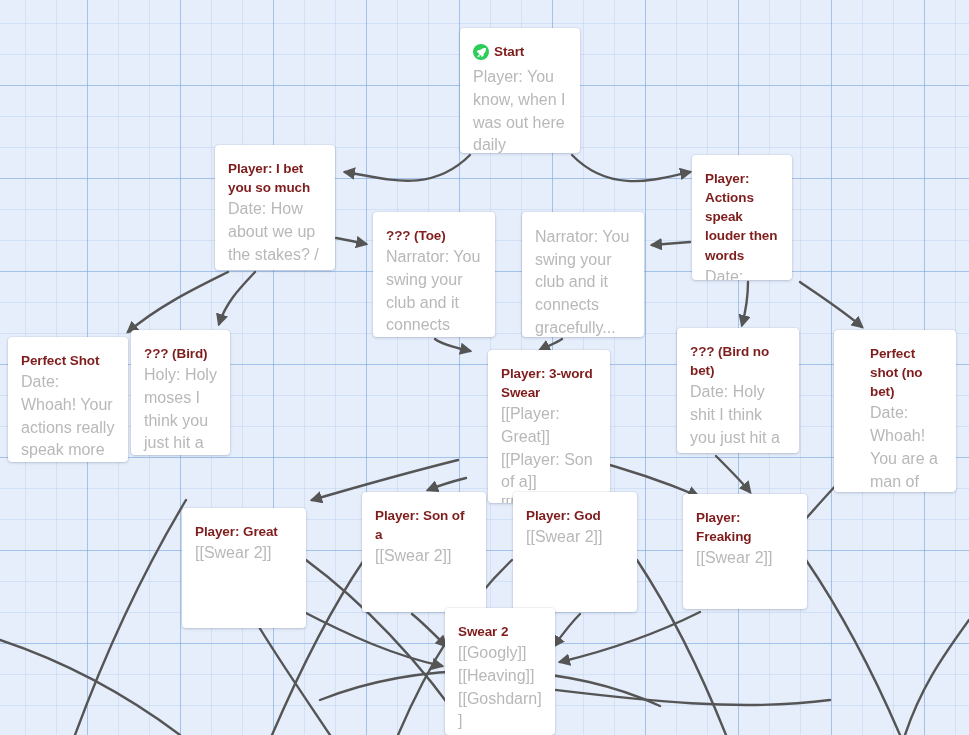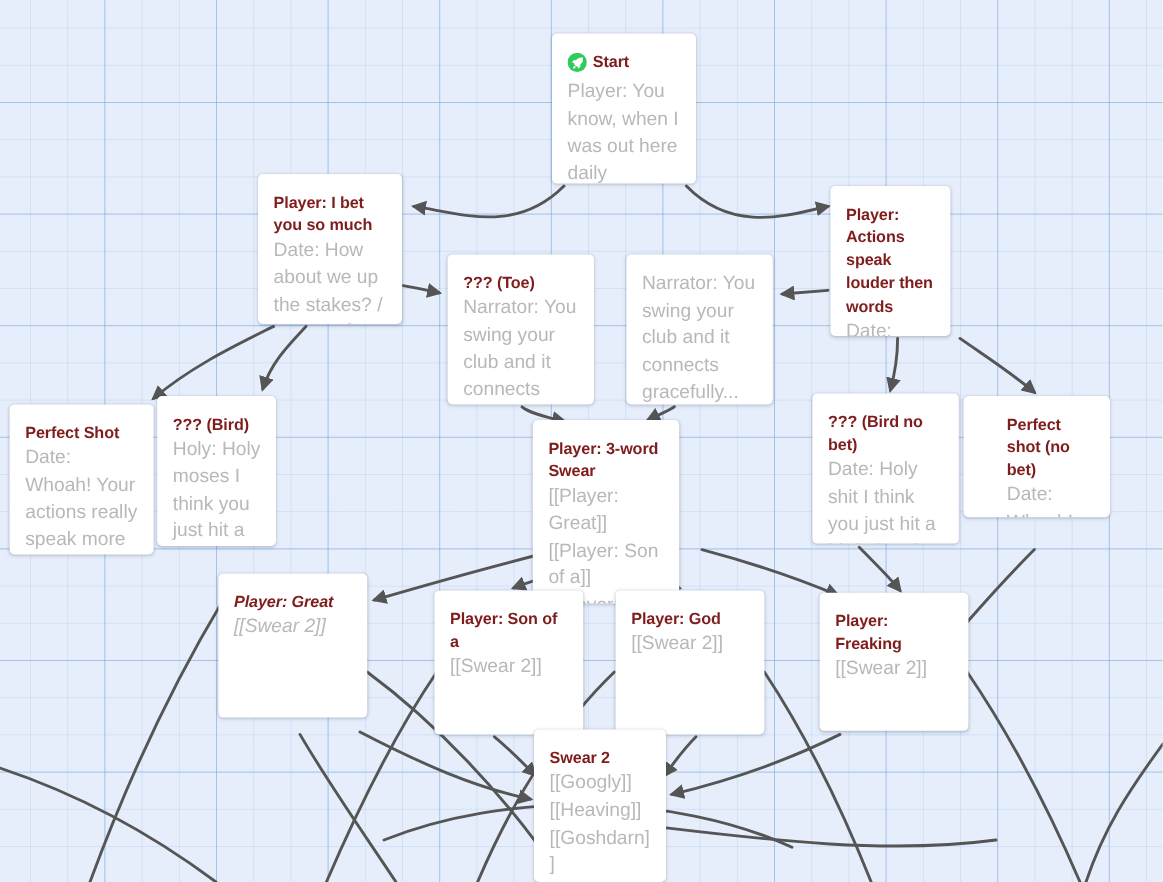--- a/index.html
+++ b/index.html
@@ -158,33 +158,33 @@
         <div class="node-excerpt">Narrator: You swing your club and it connects gracefully...{3}</div>
       </div>
       <div class="node" style="left: 8px; top: 337px; width: 120px; height: 125px;">
         <div class="node-title">Perfect Shot</div>
         <div class="node-excerpt">Date: Whoah! Your actions really speak more loudly (Pause), and</div>
       </div>
       <div class="node" style="left: 131px; top: 330px; width: 99px; height: 125px;">
         <div class="node-title">??? (Bird)</div>
         <div class="node-excerpt">Holy: Holy moses I think you just hit a bird. Good god, look at that</div>
       </div>
-      <div class="node" style="left: 444px; top: 350px; width: 122px; height: 153px;">
+      <div class="node" style="left: 488px; top: 350px; width: 122px; height: 153px;">
         <div class="node-title">Player: 3-word Swear</div>
         <div class="node-excerpt">[[Player: Great]] [[Player: Son of a]] [[Player: God]] [[Player:</div>
       </div>
       <div class="node" style="left: 677px; top: 328px; width: 122px; height: 125px;">
         <div class="node-title">??? (Bird no bet)</div>
         <div class="node-excerpt">Date: Holy shit I think you just hit a bird. Good god, look at</div>
       </div>
-      <div class="node" style="left: 803px; top: 330px; width: 122px; height: 101px; padding-left: 36px;">
+      <div class="node" style="left: 834px; top: 330px; width: 122px; height: 162px; padding-left: 36px;">
         <div class="node-title">Perfect shot (no bet)</div>
         <div class="node-excerpt">Date: Whoah! You are a man of few words but much</div>
       </div>
-      <div class="node" style="left: 182px; top: 478px; width: 124px; height: 120px; font-style: italic;">
+      <div class="node" style="left: 182px; top: 508px; width: 124px; height: 120px;">
         <div class="node-title">Player: Great</div>
         <div class="node-excerpt">[[Swear 2]]</div>
       </div>
       <div class="node" style="left: 362px; top: 492px; width: 124px; height: 120px;">
         <div class="node-title">Player: Son of a</div>
         <div class="node-excerpt">[[Swear 2]]</div>
       </div>
       <div class="node" style="left: 513px; top: 492px; width: 124px; height: 120px;">
         <div class="node-title">Player: God</div>
         <div class="node-excerpt">[[Swear 2]]</div>

